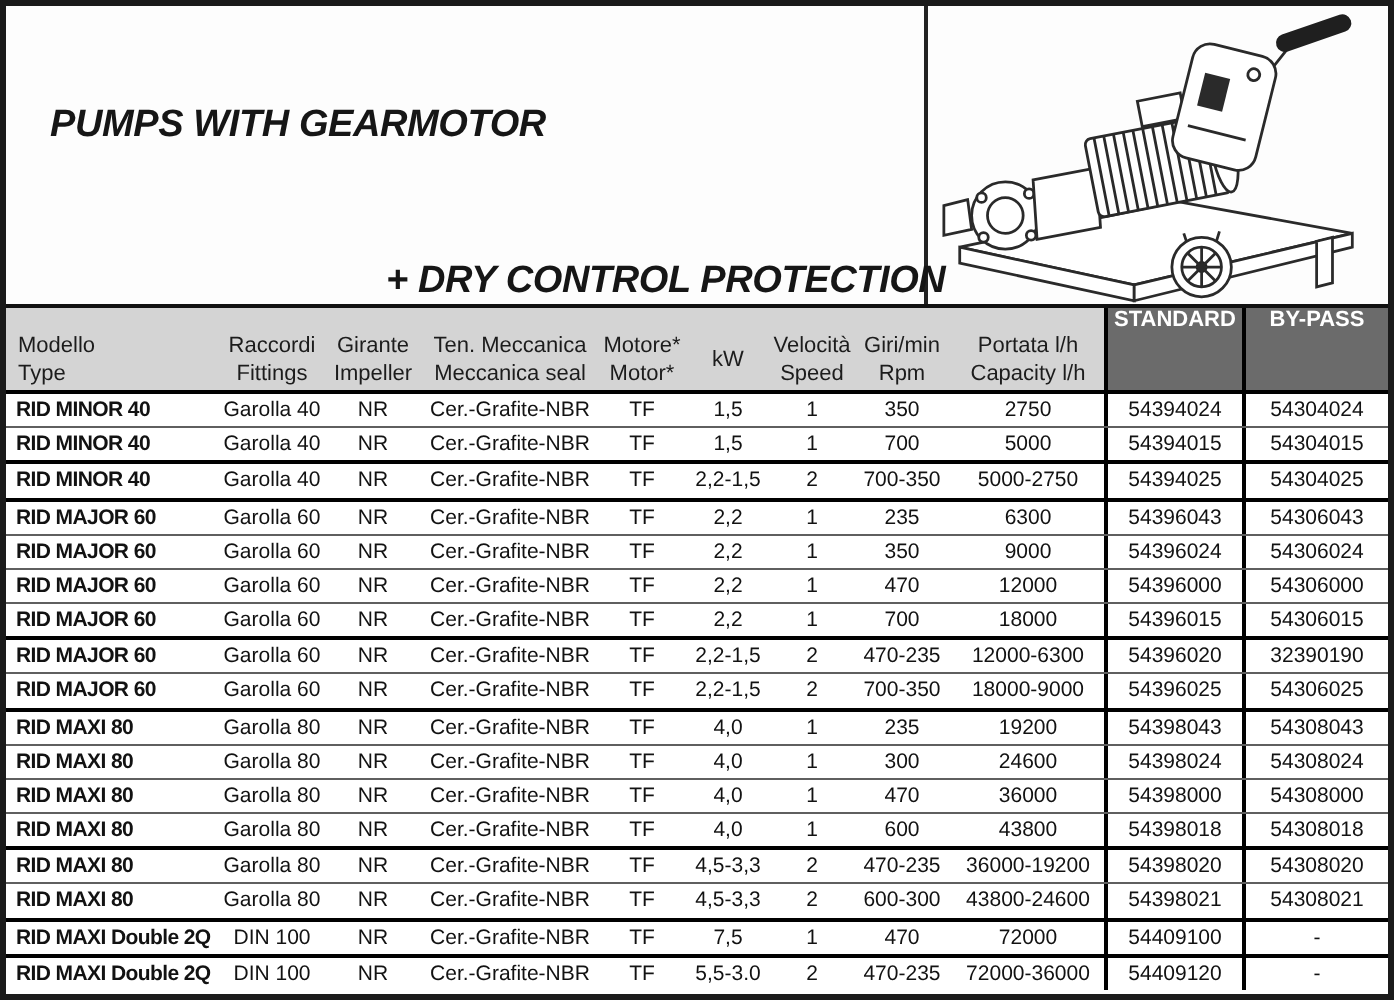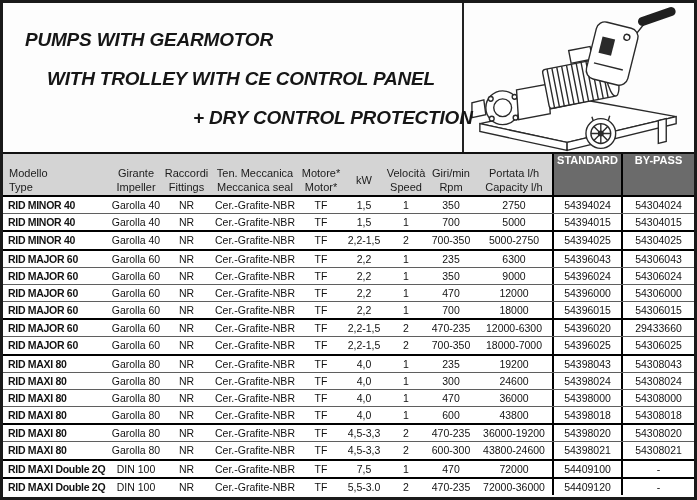--- a/index.html
+++ b/index.html
@@ -8,21 +8,21 @@
     --cols:106px 54px 47px 90px 42px 44px 40px 50px 76px 69px 73px;
   }
   *{margin:0;padding:0;box-sizing:border-box;}
   body{background:#888;font-family:"Liberation Sans","DejaVu Sans",sans-serif;}
   .page{width:697px;height:500px;background:var(--page-bg);border:3px solid var(--frame);
         position:relative;overflow:hidden;}
   
   .top{display:flex;height:149px;}
   .title-block{width:459px;position:relative;}
   .title-line{position:absolute;font-weight:bold;font-style:italic;font-size:19px;
-              color:#161616;white-space:nowrap;letter-spacing:-0.2px;}
+              color:#161616;white-space:nowrap;letter-spacing:-0.2px;margin-top:23px;}
   .tl1{left:22px;top:26px;}
   .tl2{left:44px;top:65px;}
   .tl3{left:190px;top:104px;}
   .image-block{flex:1;border-left:2px solid #222;display:flex;align-items:flex-end;justify-content:center;overflow:hidden;}
   
   .table-wrap{position:absolute;left:0;top:149px;width:691px;height:341px;
               border-top:2px solid #111;border-bottom:2px solid #000;background:#a3a3a3;}
   .header-row{display:grid;grid-template-columns:var(--cols);height:41px;background:var(--header-bg);}
   .h-cell{display:flex;flex-direction:column;justify-content:center;align-items:center;
           font-size:11px;line-height:13.5px;color:#1c1c1c;white-space:nowrap;}
@@ -42,21 +42,20 @@
   svg .fw{stroke:#2a2a2a;stroke-width:1.4;fill:#ffffff;}
 </style>
 </head>
 <body>
 
 <div class="page">
 
   <div class="top">
     <div class="title-block">
       <div class="title-line tl1">PUMPS WITH GEARMOTOR</div>
-      <div class="title-line tl2">WITH TROLLEY WITH CE CONTROL PANEL</div>
       <div class="title-line tl3">+ DRY CONTROL PROTECTION</div>
     </div>
     <div class="image-block">
       <svg width="232" height="147" viewBox="0 0 232 147">
 
         <path class="ln" d="M148,88 C158,72 164,52 171,32 L186,13" stroke-width="4"></path>
 
         <path d="M180,16 L209,6" stroke="#1f1f1f" stroke-width="9" stroke-linecap="round" fill="none"></path>
 
         <path class="fw" d="M16,119 L126,96 L214,112 L104,138 Z"></path>
@@ -99,26 +98,26 @@
     </div>
   </div>
 
   <div class="table-wrap">
     <div class="header-row">
       <div class="h-cell left">
         <span class="line it">Modello</span>
         <span class="line en">Type</span>
       </div>
       <div class="h-cell">
+        <span class="line it">Raccordi</span>
+        <span class="line en">Fittings</span>
+      </div>
+      <div class="h-cell">
         <span class="line it">Girante</span>
         <span class="line en">Impeller</span>
-      </div>
-      <div class="h-cell">
-        <span class="line it">Raccordi</span>
-        <span class="line en">Fittings</span>
       </div>
       <div class="h-cell">
         <span class="line it">Ten. Meccanica</span>
         <span class="line en">Meccanica seal</span>
       </div>
       <div class="h-cell">
         <span class="line it">Motore*</span>
         <span class="line en">Motor*</span>
       </div>
       <div class="h-cell">
@@ -242,32 +241,32 @@
           <div class="cell model">RID MAJOR 60</div>
           <div class="cell">Garolla 60</div>
           <div class="cell">NR</div>
           <div class="cell">Cer.-Grafite-NBR</div>
           <div class="cell">TF</div>
           <div class="cell">2,2-1,5</div>
           <div class="cell">2</div>
           <div class="cell">470-235</div>
           <div class="cell">12000-6300</div>
           <div class="cell code-std">54396020</div>
-          <div class="cell code-byp">29433660</div>
+          <div class="cell code-byp">32390190</div>
         </div>
         <div class="row">
           <div class="cell model">RID MAJOR 60</div>
           <div class="cell">Garolla 60</div>
           <div class="cell">NR</div>
           <div class="cell">Cer.-Grafite-NBR</div>
           <div class="cell">TF</div>
           <div class="cell">2,2-1,5</div>
           <div class="cell">2</div>
           <div class="cell">700-350</div>
-          <div class="cell">18000-7000</div>
+          <div class="cell">18000-9000</div>
           <div class="cell code-std">54396025</div>
           <div class="cell code-byp">54306025</div>
         </div>
         <div class="row thick">
           <div class="cell model">RID MAXI 80</div>
           <div class="cell">Garolla 80</div>
           <div class="cell">NR</div>
           <div class="cell">Cer.-Grafite-NBR</div>
           <div class="cell">TF</div>
           <div class="cell">4,0</div>

